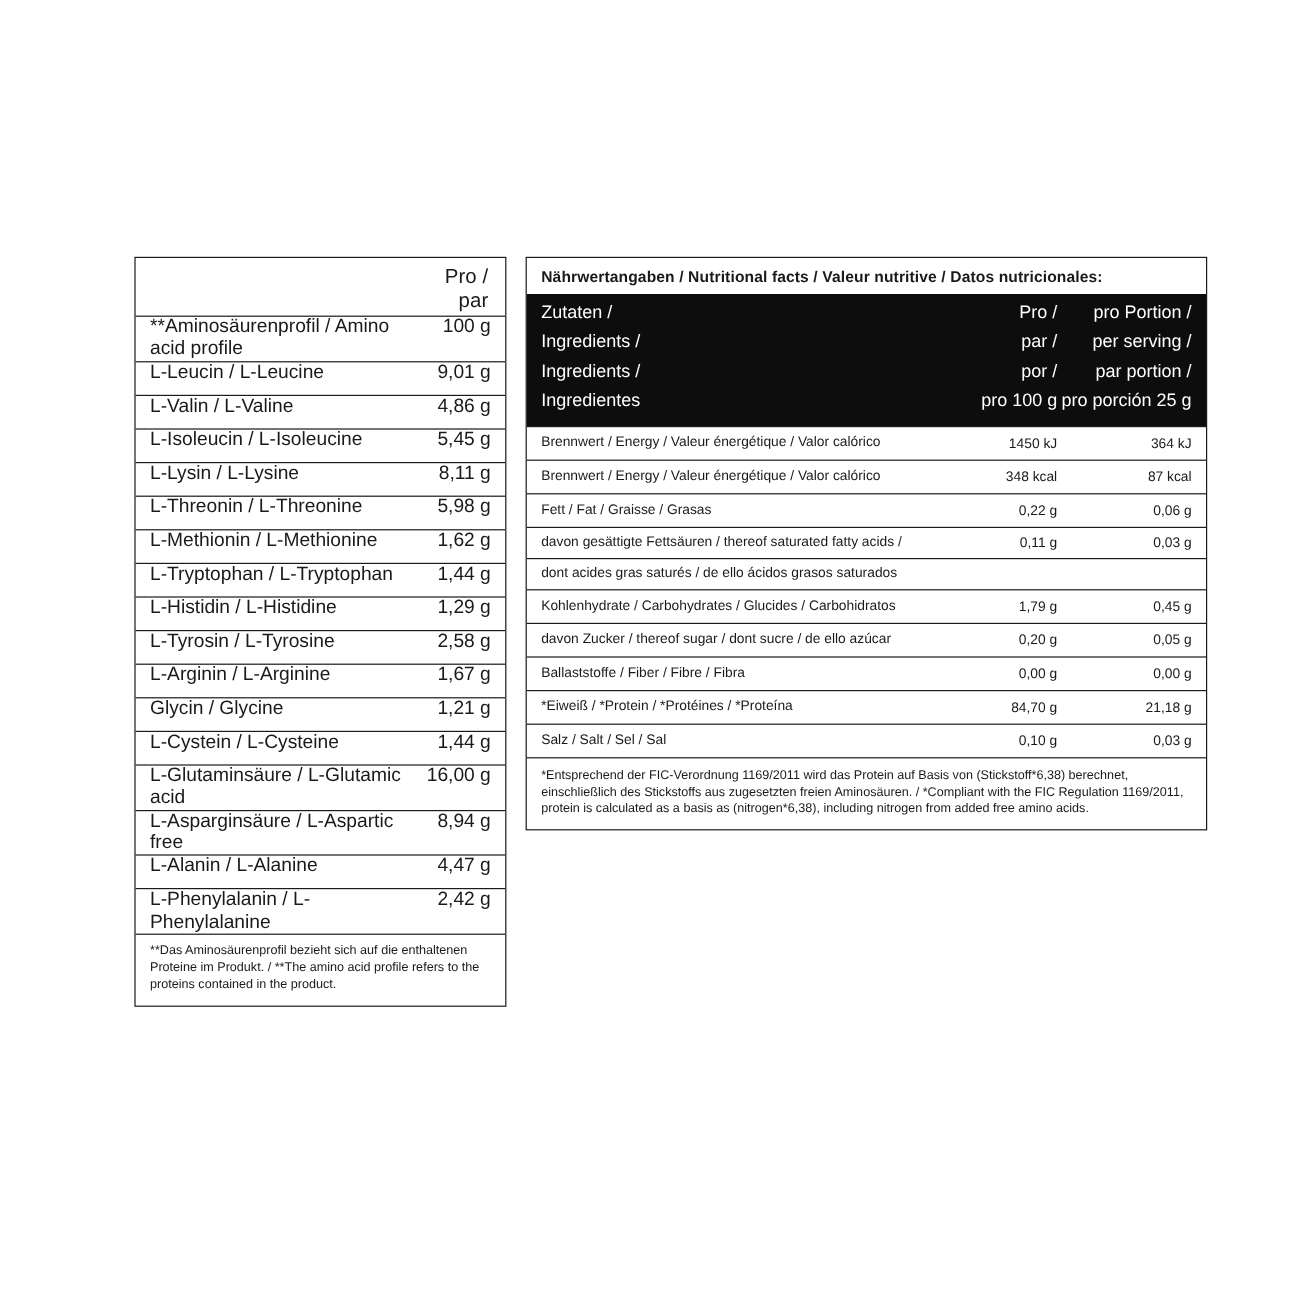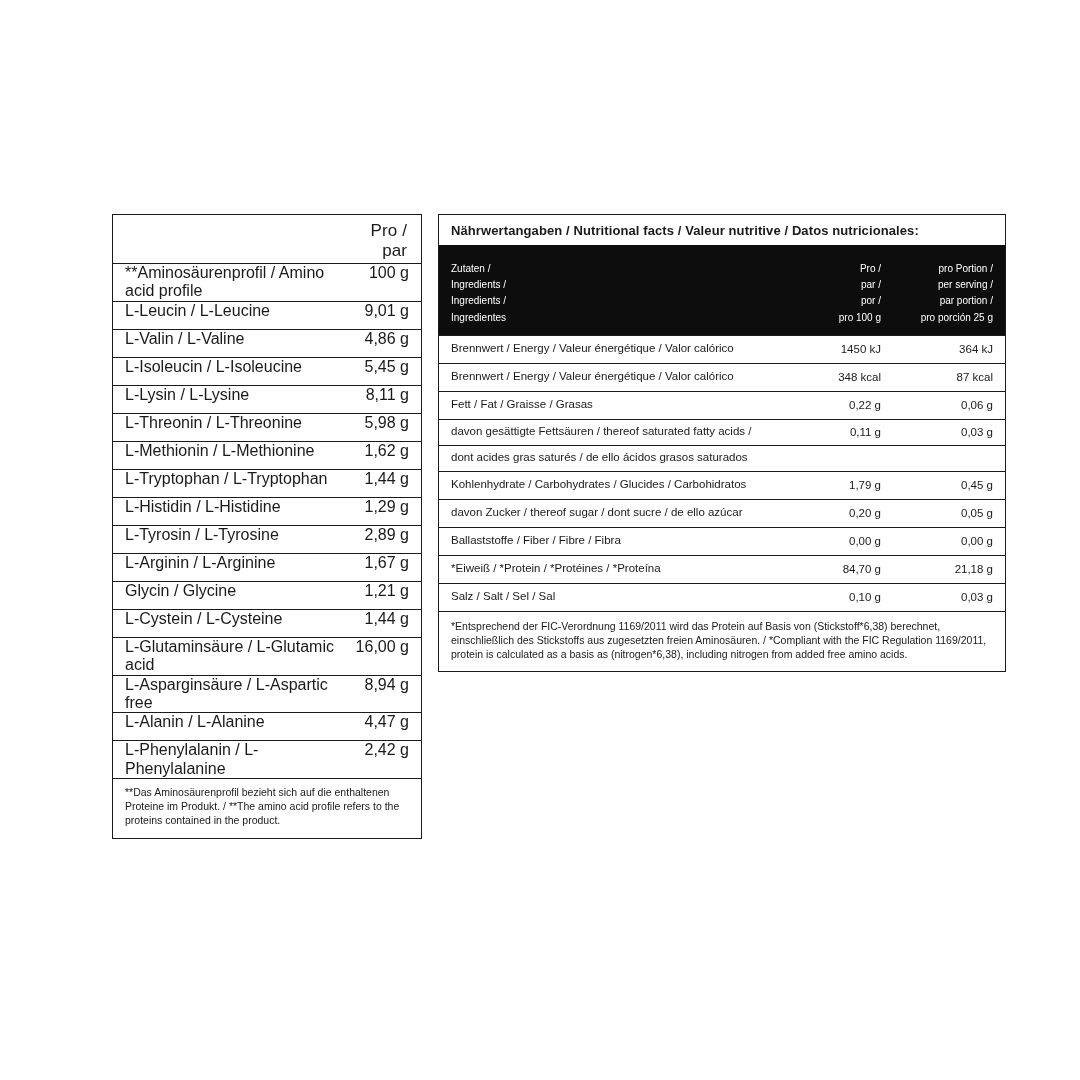--- a/index.html
+++ b/index.html
@@ -87,23 +87,23 @@
   .nutri-title {
     padding: 8px 12px 7px 12px;
     font-size: 13px;
     font-weight: bold;
     letter-spacing: .1px;
   }
   .nutri-head {
     background: #0d0d0d;
     color: #ffffff;
     display: flex;
-    padding: 16px 12px 9px 12px;
-    box-sizing: border-box;
-    font-size: 10px;
+    padding: 4px 12px 9px 12px;
+    box-sizing: border-box;
+    font-size: 15px;
     line-height: 1.62;
   }
   .nutri-head .labels { flex: 1 1 auto; }
   .nutri-head .col {
     width: 92px;
     text-align: right;
     white-space: nowrap;
   }
   .nutri-head .col.second { width: 112px; }
   .nutri-row {
@@ -179,21 +179,21 @@
     <div class="amino-row">
       <div class="name">L-Tryptophan / L-Tryptophan</div>
       <div class="val">1,44 g</div>
     </div>
     <div class="amino-row">
       <div class="name">L-Histidin / L-Histidine</div>
       <div class="val">1,29 g</div>
     </div>
     <div class="amino-row">
       <div class="name">L-Tyrosin / L-Tyrosine</div>
-      <div class="val">2,89 g</div>
+      <div class="val">2,58 g</div>
     </div>
     <div class="amino-row">
       <div class="name">L-Arginin / L-Arginine</div>
       <div class="val">1,67 g</div>
     </div>
     <div class="amino-row">
       <div class="name">Glycin / Glycine</div>
       <div class="val">1,21 g</div>
     </div>
     <div class="amino-row">

